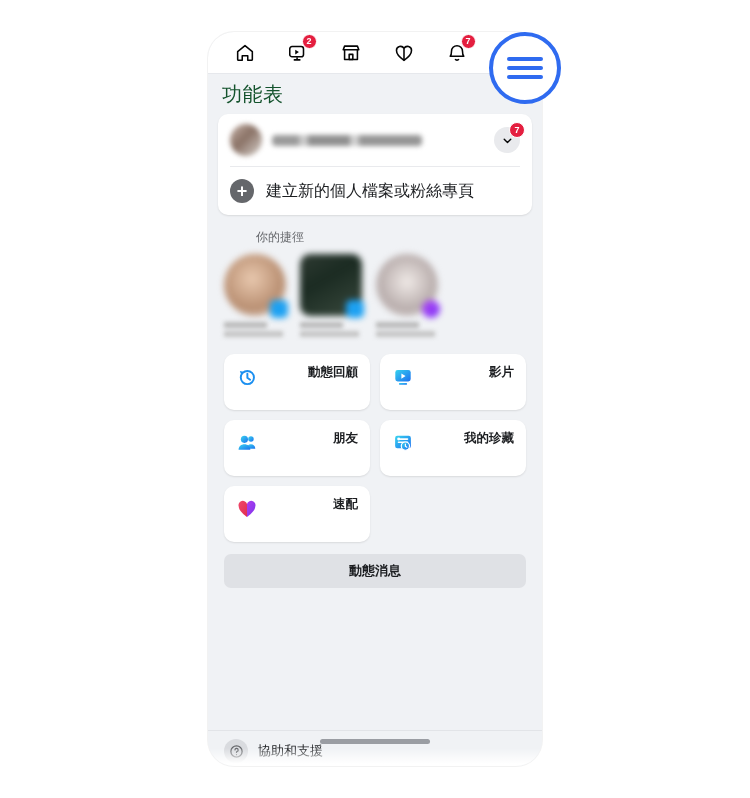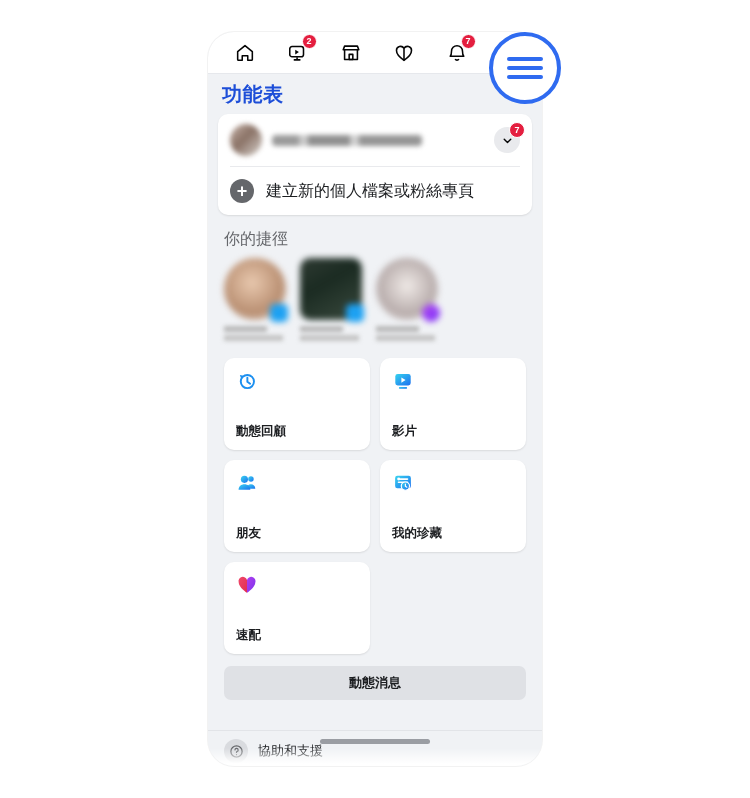--- a/index.html
+++ b/index.html
@@ -53,21 +53,21 @@
   }
   .ring .bars { width:36px; }
   .ring .bars i { display:block; height:4px; background:#2f6bf0; border-radius:3px; margin:5px 0;}
 
   
   .header {
     height:40px; background:#f0f2f5;
     display:flex; align-items:center; justify-content:space-between;
     padding: 0 14px;
   }
-  .header .title { font-size:20px; font-weight:bold; color:#1d4ed8; letter-spacing:0.5px;}
+  .header .title { font-size:20px; font-weight:normal; color:#14532d; letter-spacing:0.5px;}
   .gear { cursor:pointer; }
 
   
   .scroll { padding: 0 10px; }
   .card {
     background:#ffffff; border-radius:10px;
     box-shadow: 0 1px 2px rgba(0,0,0,0.10);
   }
   .profile-row {
     display:flex; align-items:center; gap:10px;
@@ -105,21 +105,21 @@
   .plus {
     width:24px; height:24px; border-radius:50%;
     background:#65676b; color:#fff;
     display:flex; align-items:center; justify-content:center;
     font-size:18px; line-height:1; font-weight:bold;
     flex:none;
   }
   .create-label { font-size:16px; color:#1c1e21; }
 
   
-  .sec-title { font-size:16px; color:#65676b; padding: 14px 4px 8px 6px; }
+  .sec-title { font-size:12px; color:#65676b; padding: 14px 4px 8px 6px; margin-left: 32px; }
   .shortcuts { display:flex; gap:14px; padding: 0 6px 14px 6px; }
   .sc { width:62px; }
   .sc-img { width:62px; height:62px; border-radius:10px; position:relative; filter: blur(3.0px); }
   .sc1 .sc-img { background: radial-gradient(circle at 45% 40%, #e8c8ae, #b98f72 60%, #e5e1dd); border-radius:50%; }
   .sc2 .sc-img { background: linear-gradient(150deg,#2f3b33,#1b2b22 40%,#3a4a3e); }
   .sc3 .sc-img { background: radial-gradient(circle at 50% 45%, #efe9e6, #b9aead 60%, #ded7d4); border-radius:50%;}
   .sc-badge {
     position:absolute; right:-2px; bottom:-2px;
     width:18px; height:18px; border-radius:5px;
   }
@@ -133,22 +133,22 @@
     background-position: 0 0, 0 9px;
     background-repeat: no-repeat;
     filter: blur(2.2px);
   }
 
   
   .grid { display:grid; grid-template-columns: 1fr 1fr; gap:10px; padding: 0 6px; }
   .tile {
     background:#fff; border-radius:10px;
     box-shadow: 0 1px 2px rgba(0,0,0,0.10);
-    height:92px; padding:10px 12px;
-    display:flex; flex-direction:column; justify-content:space-between;
+    height:56px; padding:10px 12px;
+    display:flex; justify-content:space-between;
     cursor:pointer;
   }
   .tile .ic { height:26px; display:flex; align-items:center; }
   .tile .lb { font-size:12.5px; color:#1c1e21; font-weight:bold; }
 
   
   .showmore {
     margin: 12px 6px 0 6px;
     height:34px; background:#dfe1e5; border-radius:7px;
     display:flex; align-items:center; justify-content:center;

